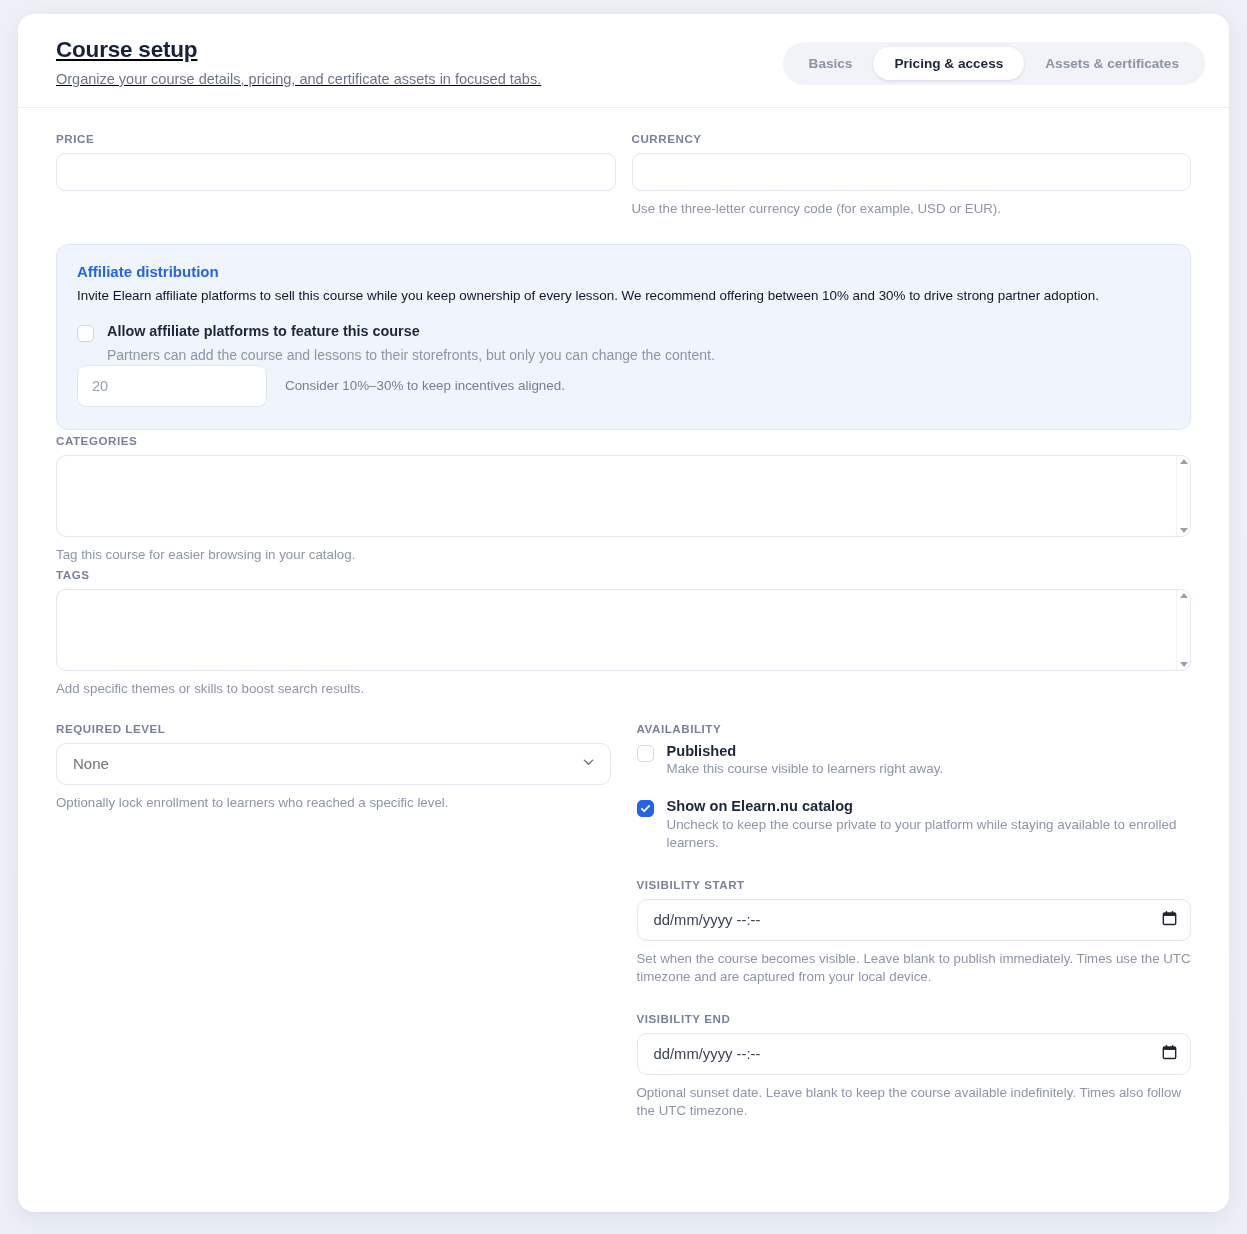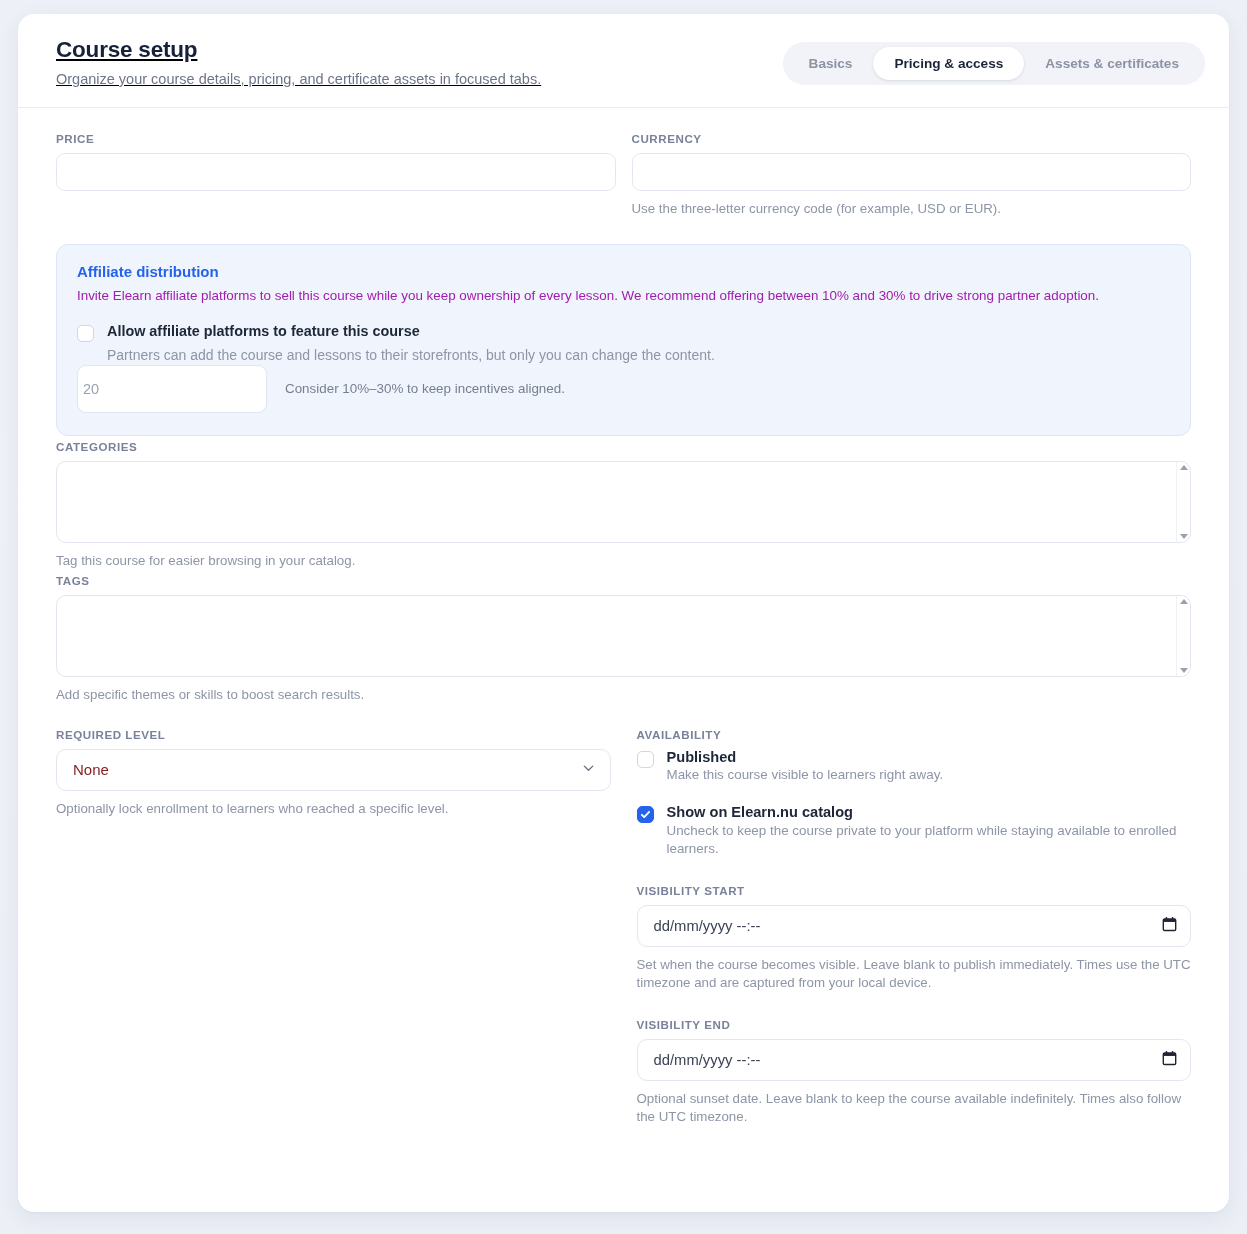--- a/index.html
+++ b/index.html
@@ -128,21 +128,21 @@
     padding: 18px 20px 22px 20px;
   }
   .affiliate-title {
     font-size: 15px;
     font-weight: bold;
     color: #2563eb;
     margin: 0 0 7px 0;
   }
   .affiliate-desc {
     font-size: 13.4px;
-    color: #a21caf;
+    color: #0f172a;
     margin: 0 0 18px 0;
     line-height: 1.35;
   }
 
   .check-row { display: flex; align-items: flex-start; gap: 13px; }
   .checkbox {
     width: 17px;
     height: 17px;
     border-radius: 5px;
     border: 1px solid #cfd6e4;
@@ -174,25 +174,25 @@
     line-height: 1.35;
   }
 
   .affiliate-pct-label {
     margin-top: 20px;
     margin-bottom: 8px;
   }
   .affiliate-pct-row { display: flex; align-items: center; gap: 18px; }
   .affiliate-pct-input {
     width: 190px;
-    height: 48px;
+    height: 42px;
     border: 1px solid #e0e5f0;
     border-radius: 9px;
     background: #fff;
-    padding: 0 5px;
+    padding: 0 14px;
     font-size: 14.5px;
     color: #7f1d1d;
     font-family: "Liberation Sans", sans-serif;
     outline: none;
   }
   .affiliate-pct-input::placeholder { color: #9aa2b3; }
   .affiliate-pct-hint {
     font-size: 13.4px;
     color: #767f92;
   }
@@ -248,21 +248,21 @@
   }
   .select-wrap { position: relative; }
   .select-box {
     width: 100%;
     height: 42px;
     border: 1px solid #e3e6ee;
     border-radius: 10px;
     background: #fff;
     padding: 0 38px 0 16px;
     font-size: 15px;
-    color: #7f1d1d;
+    color: #737373;
     font-family: "Liberation Sans", sans-serif;
     display: flex;
     align-items: center;
     cursor: pointer;
   }
   .chevron {
     position: absolute;
     right: 15px;
     top: 50%;
     transform: translateY(-50%);

